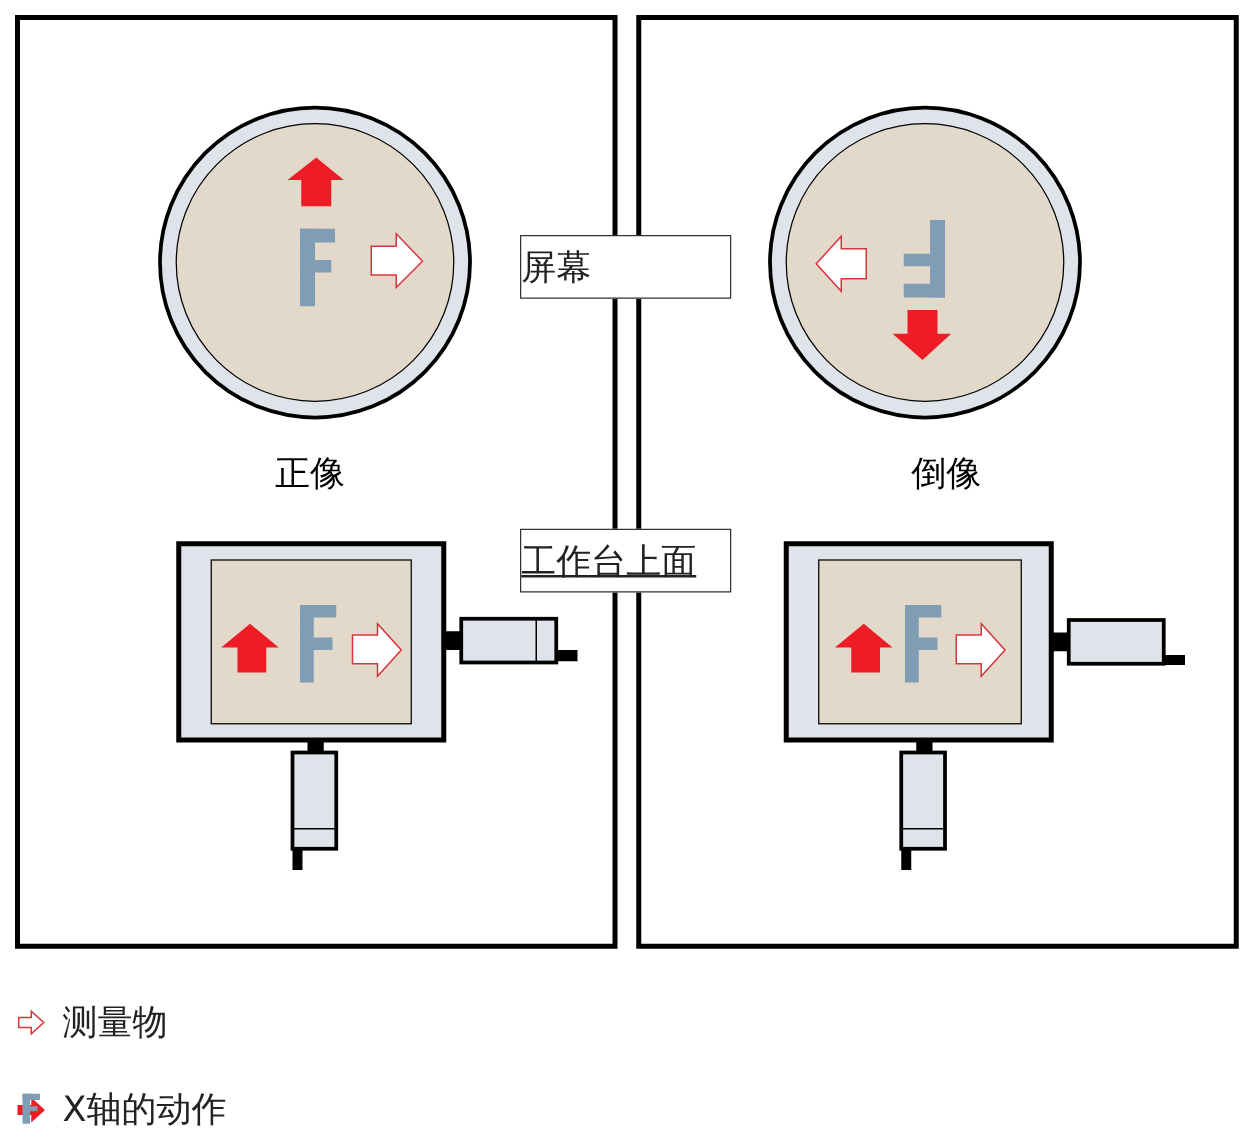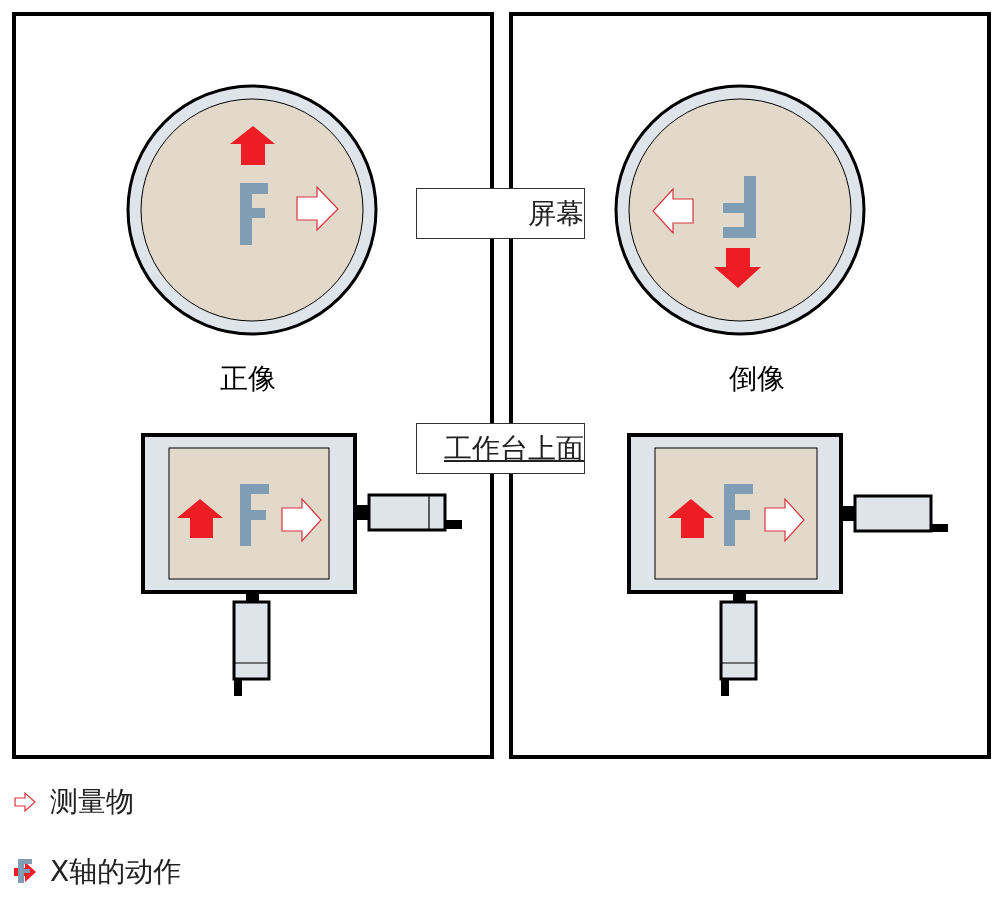--- a/index.html
+++ b/index.html
@@ -1,21 +1,21 @@
 <!DOCTYPE html>
 <html><head>
 <meta charset="utf-8">
 <style>
   html,body{margin:0;padding:0;background:#fff;}
   body{width:1000px;height:911px;position:relative;overflow:hidden;font-family:"DejaVu Sans","Liberation Sans",sans-serif;color:#222;}
   .abs{position:absolute;}
   .panel{position:absolute;border:4px solid #000;background:#fff;box-sizing:border-box;}
-  .label-box{position:absolute;border:1.5px solid #333;background:#fff;box-sizing:border-box;display:flex;align-items:center;justify-content:flex-end;font-size:28px;color:#222;}
+  .label-box{position:absolute;border:1.5px solid #333;background:#fff;box-sizing:border-box;display:flex;align-items:center;justify-content:flex-start;font-size:28px;color:#222;}
   .caption{position:absolute;font-size:28px;color:#000000;text-align:center;}
-  .legend-row{position:absolute;left:14px;display:flex;align-items:center;font-size:28px;color:#222;}
+  .legend-row{position:absolute;left:14px;display:flex;align-items:center;font-size:28px;color:#222;margin-top:16px;}
   .legend-row svg{margin-right:14px;}
   svg{overflow:visible;}
 </style>
 </head>
 <body>
 
 <div class="panel" style="left:12px;top:12px;width:482px;height:747px;"></div>
 
 <div class="panel" style="left:509px;top:12px;width:482px;height:747px;"></div>
 

